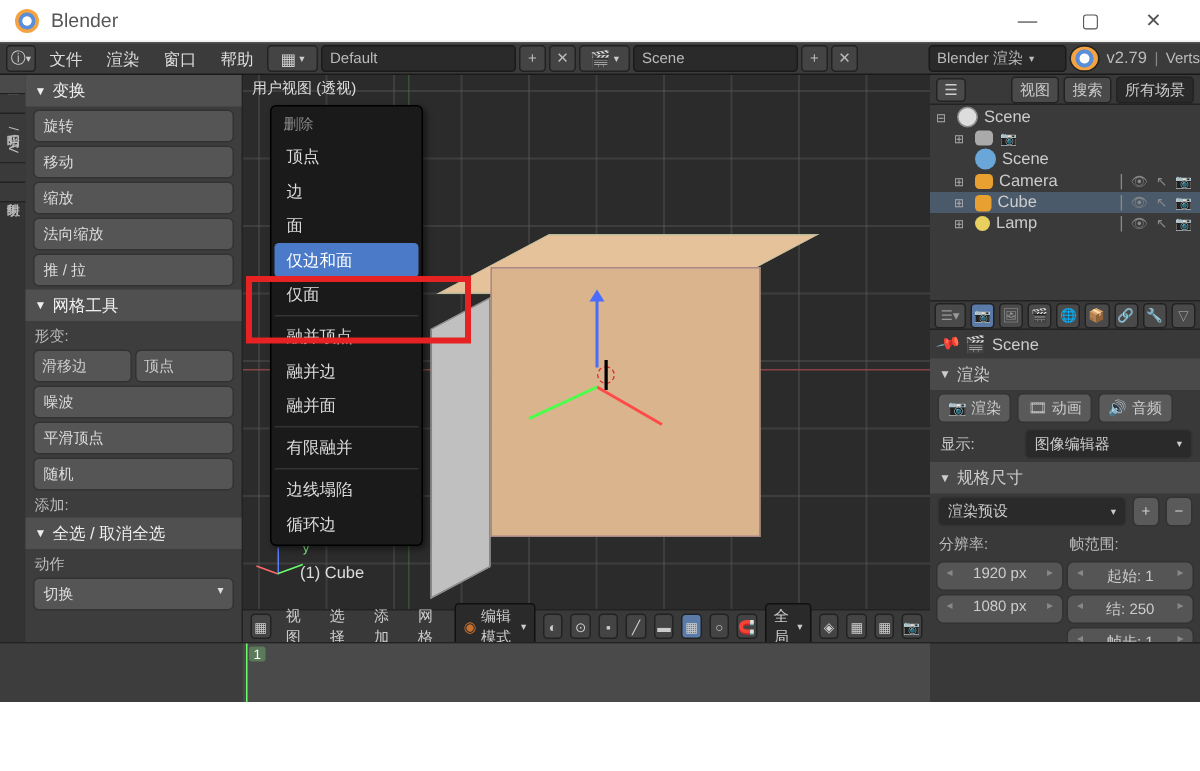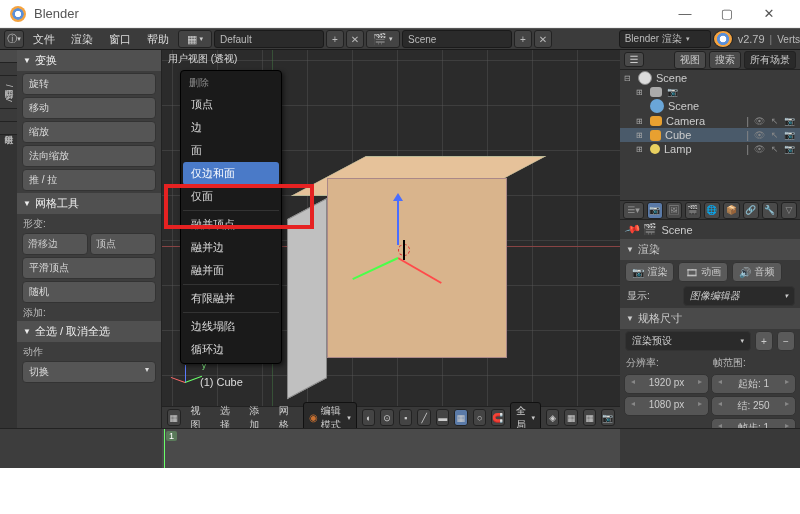--- a/index.html
+++ b/index.html
@@ -117,21 +117,21 @@
   <span class="wbtn">✕</span>
 </div>
 
 <div class="menubar">
   <span class="micon">ⓘ<span style="font-size:7px;">▾</span></span>
   <span class="mitem">文件</span>
   <span class="mitem">渲染</span>
   <span class="mitem">窗口</span>
   <span class="mitem">帮助</span>
   <span class="iconpair">▦<span style="font-size:7px;">▾</span></span>
-  <span class="dropdown" style="width:110px;">
+  <span class="dropdown" style="width:130px;">
       <span>Default</span>
     </span>
   <span class="sqbtn">+</span>
   <span class="sqbtn">✕</span>
   <span class="iconpair">🎬<span style="font-size:7px;">▾</span></span>
   <span class="dropdown" style="width:110px;">
       <span>Scene</span>
     </span>
   <span class="sqbtn">+</span>
   <span class="sqbtn">✕</span>
@@ -163,20 +163,21 @@
     <div class="pbtn">缩放</div>
     <div class="pbtn">法向缩放</div>
     <div class="pbtn">推 / 拉</div>
 
     <div class="phead">网格工具</div>
     <div class="plabel">形变:</div>
     <div class="pbtn2">
       <div>滑移边</div>
       <div>顶点</div>
     </div>
+    <div class="pbtn">噪波</div>
     <div class="pbtn">平滑顶点</div>
     <div class="pbtn">随机</div>
     <div class="plabel">添加:</div>
 
     <div class="phead">全选 / 取消全选</div>
     <div class="plabel">动作</div>
     <div class="pbtn" style="display:flex;justify-content:space-between;">
         <span>切换</span>
         <span style="font-size:8px;">▾</span>
       </div>
@@ -341,21 +342,21 @@
         <span>Scene</span>
       </div>
       <div class="pheadr">渲染</div>
       <div class="row">
         <span class="rbtn">📷<span>渲染</span></span>
         <span class="rbtn">🎞<span>动画</span></span>
         <span class="rbtn">🔊<span>音频</span></span>
       </div>
       <div class="row" style="align-items:center;gap:32px;">
         <span style="font-size:10px;padding-left:3px;">显示:</span>
-        <span class="rbtn" style="flex:1;background:#2a2a2a;justify-content:space-between;font-style:italic;">
+        <span class="rbtn" style="flex:1;background:#2a2a2a;justify-content:space-between;">
             <span>图像编辑器</span>
             <span style="font-size:7px;">▾</span>
           </span>
       </div>
       <div class="pheadr">规格尺寸</div>
       <div class="row">
         <span class="rbtn" style="flex:1;background:#2a2a2a;justify-content:space-between;">
             <span>渲染预设</span>
             <span style="font-size:7px;">▾</span>
           </span>

